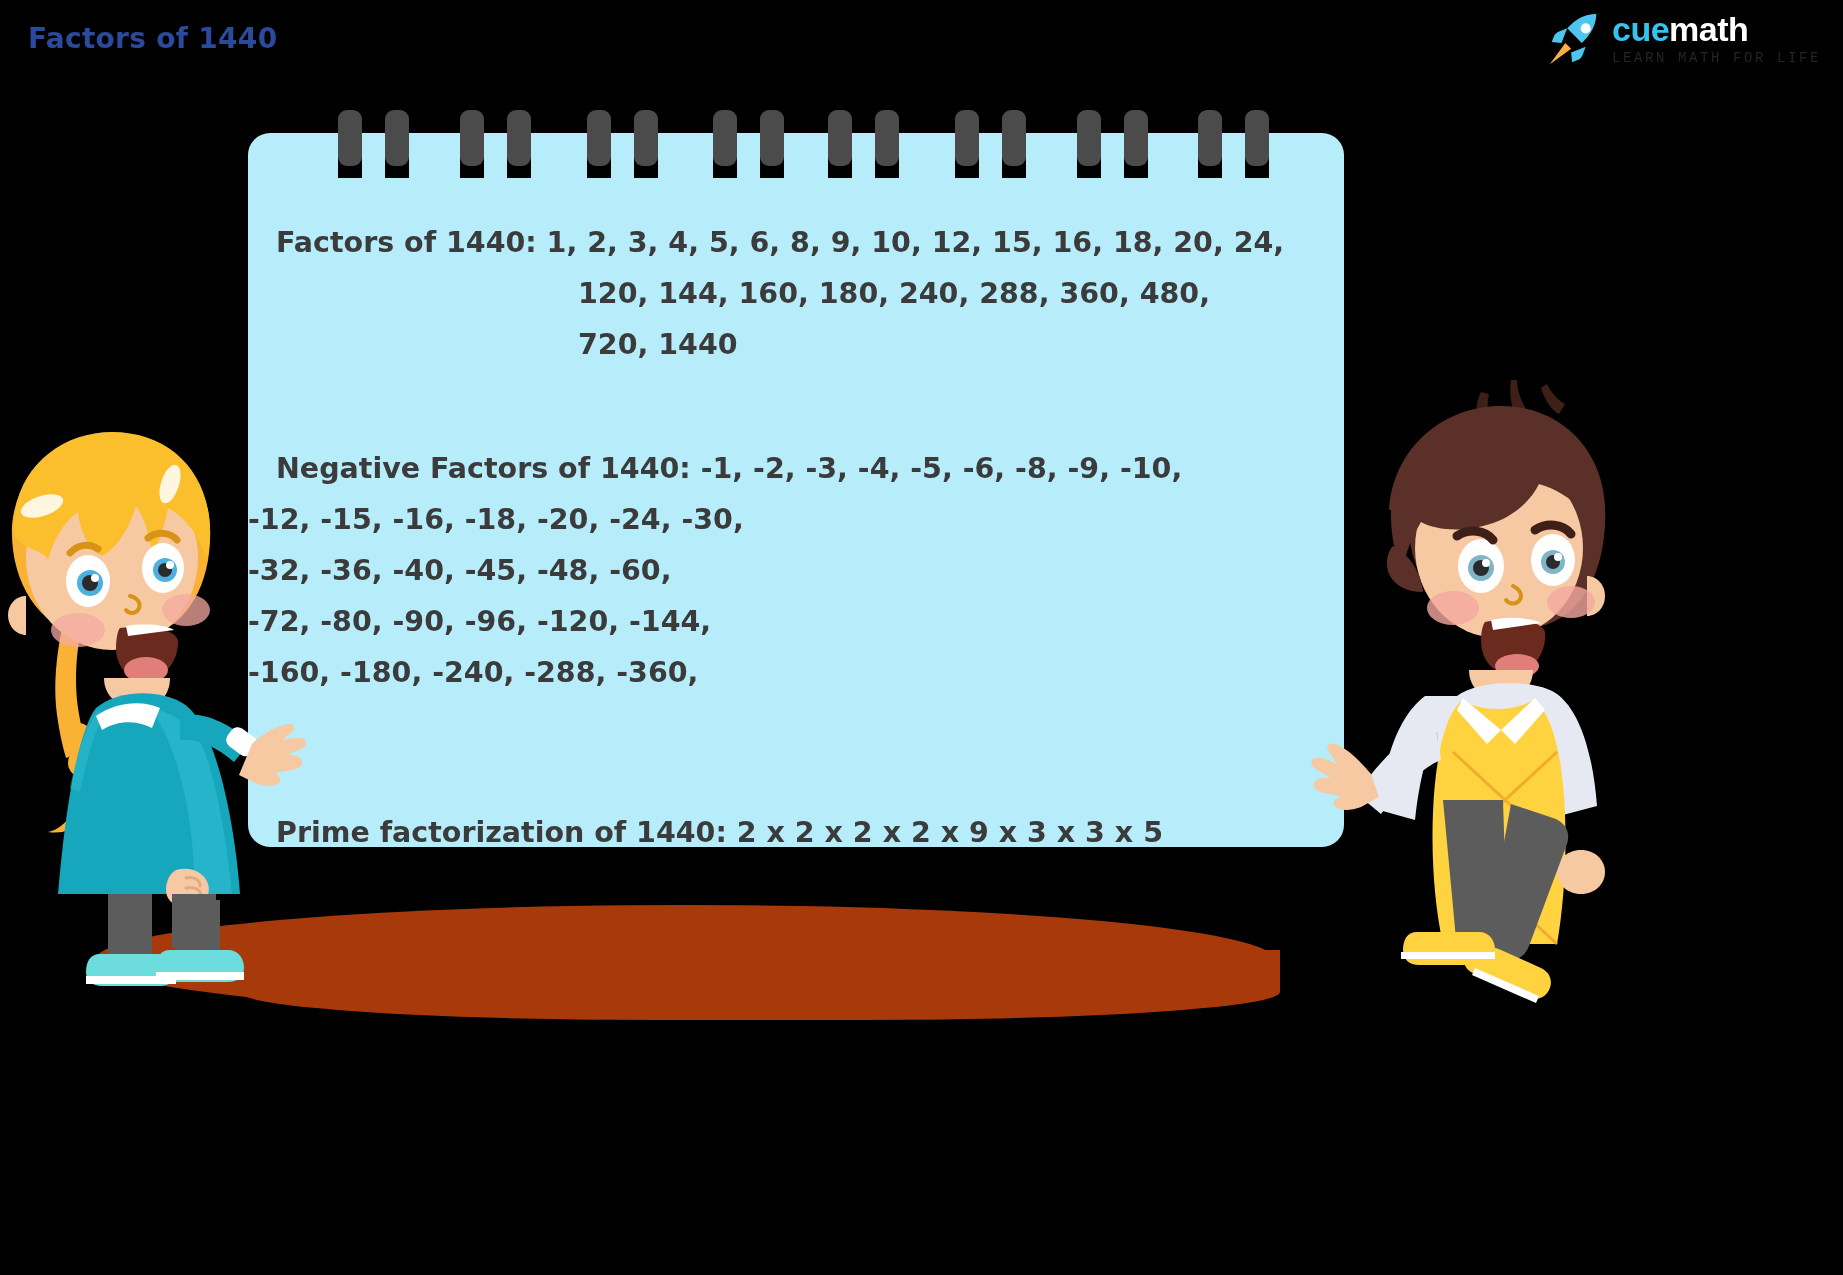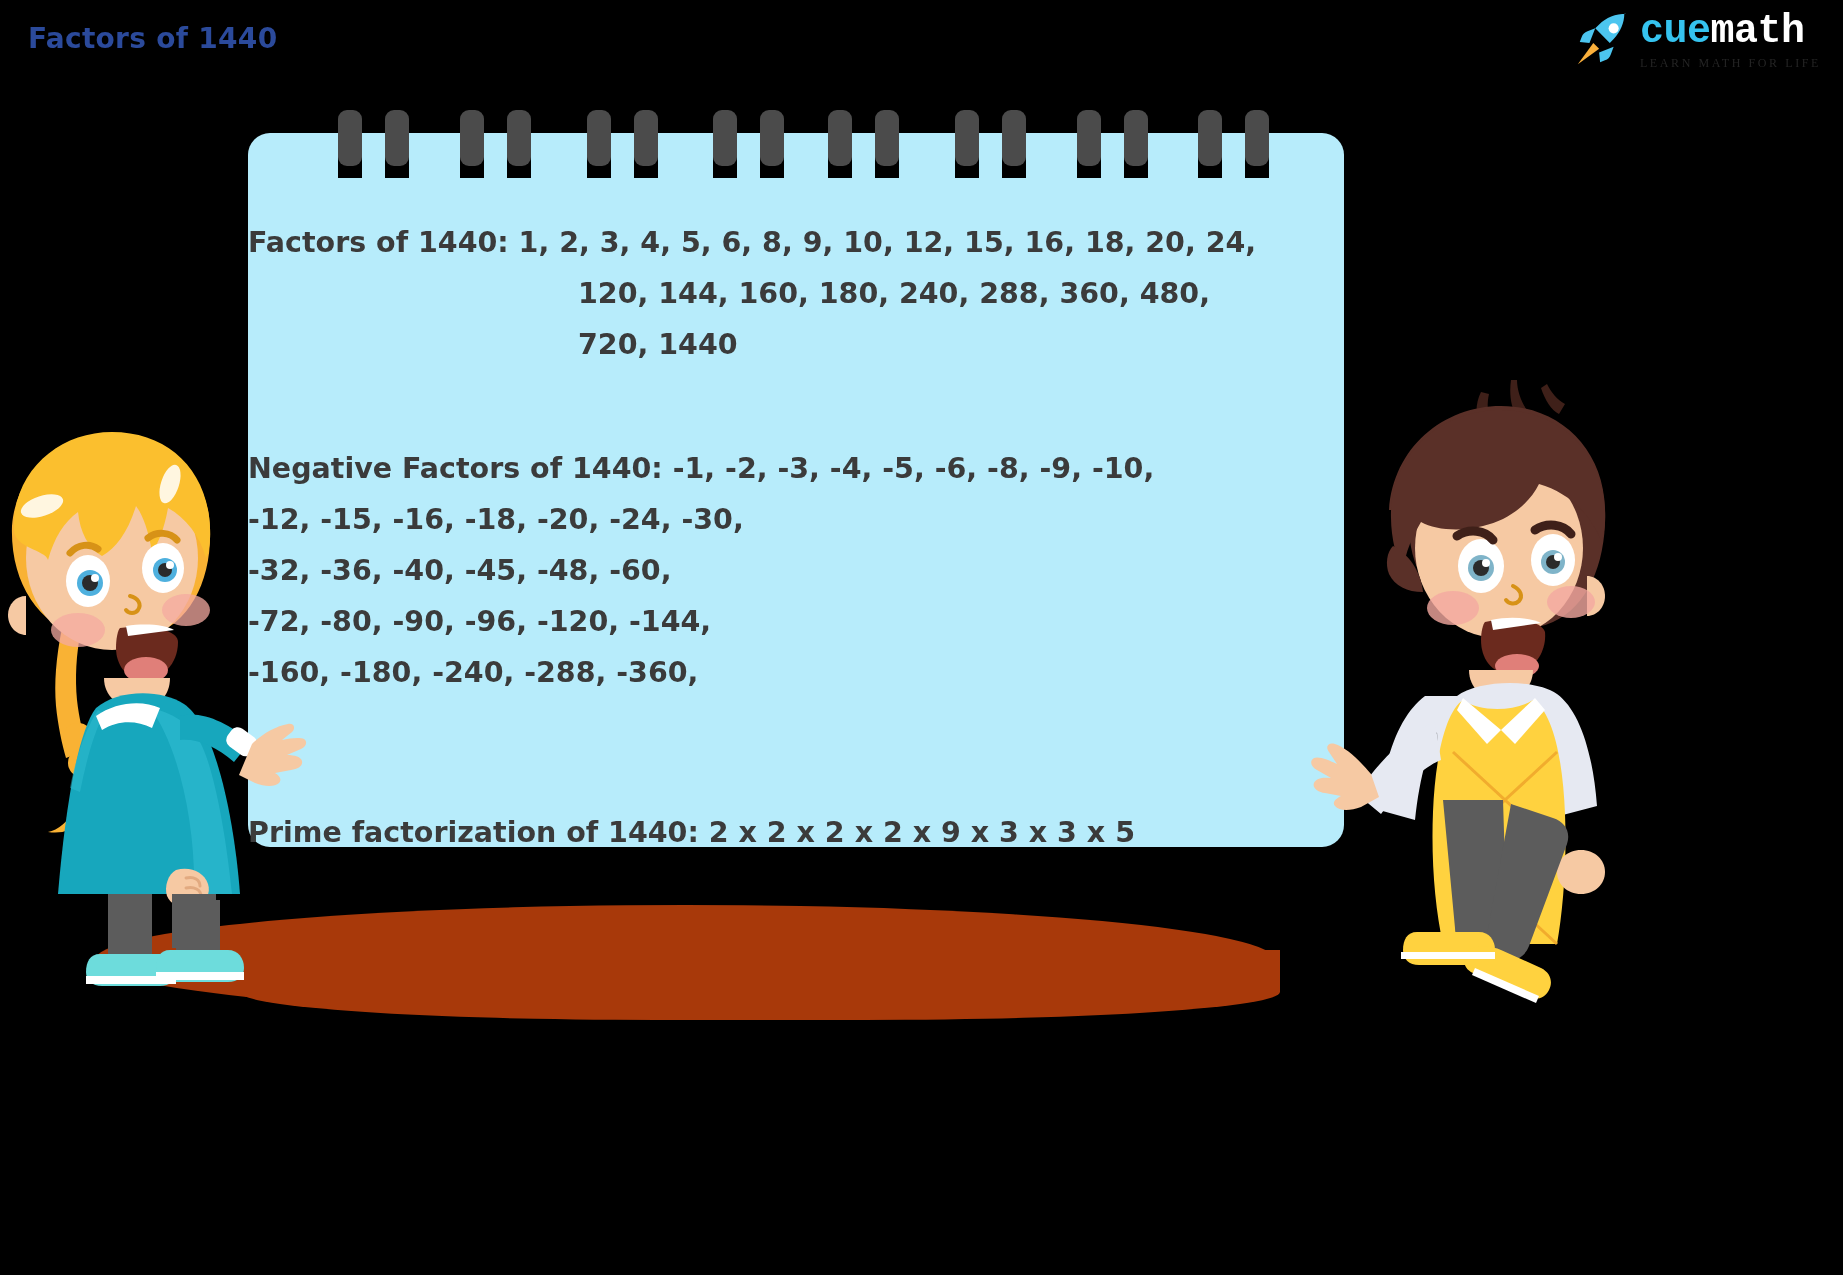--- a/index.html
+++ b/index.html
@@ -14,26 +14,26 @@
     position:absolute;left:28px;top:22px;
     font-size:28px;font-weight:700;letter-spacing:.3px;
     color:#2b4a9b;
     font-family:"DejaVu Sans","Liberation Sans",sans-serif;
   }
 
   
   .logo{position:absolute;right:22px;top:8px;height:66px;display:flex;align-items:flex-start;}
   .rocket{width:62px;height:62px;margin-right:6px;flex:0 0 auto;}
   .logo-text{display:flex;flex-direction:column;justify-content:flex-start;padding-top:4px;}
-  .logo-word{font-size:40px;font-weight:700;line-height:1;letter-spacing:-.5px;
-             font-family:Liberation Mono, monospace;}
+  .logo-word{font-size:34px;font-weight:700;line-height:1;letter-spacing:-.5px;
+             font-family:Liberation Sans, sans-serif;}
   .logo-cue{color:#35c3ef;}
   .logo-math{color:#ffffff;}
-  .logo-tag{font-size:12px;letter-spacing:2.6px;color:#2b2b2b;margin-top:4px;opacity:.85;
-            font-family:Liberation Serif, serif;}
+  .logo-tag{font-size:14px;letter-spacing:2.6px;color:#2b2b2b;margin-top:4px;opacity:.85;
+            font-family:Liberation Mono, monospace;}
 
   
   .ground{
     position:absolute;left:95px;top:905px;width:1180px;height:110px;
     background:#a8390a;border-radius:50%/50%;
   }
   .ground2{
     position:absolute;left:240px;top:950px;width:1040px;height:70px;
     background:#a8390a;border-radius:0 0 40% 40%;
   }
@@ -51,21 +51,21 @@
 
   
   .content{position:absolute;left:248px;top:133px;width:1096px;height:714px;}
   .block{position:absolute;left:0;width:1096px;
          color:#3b3b3b;font-size:28.5px;line-height:51px;
          font-family:"DejaVu Sans","Liberation Sans",sans-serif;font-weight:600;}
   .blk-pos{top:84px;}
   .blk-neg{top:310px;}
   .blk-prime{top:674px;}
   .ln{display:block;white-space:nowrap;}
-  .ln.first{}
+  .ln.first{padding-left:28px;}
   .ln.cont-pos{padding-left:330px;}
   .ln.cont-neg{}
 
   
   .char{position:absolute;}
   .girl{left:0px;top:378px;width:320px;height:570px;}
   .boy{left:1285px;top:370px;width:330px;height:580px;}
 </style>
 </head>
 <body>

